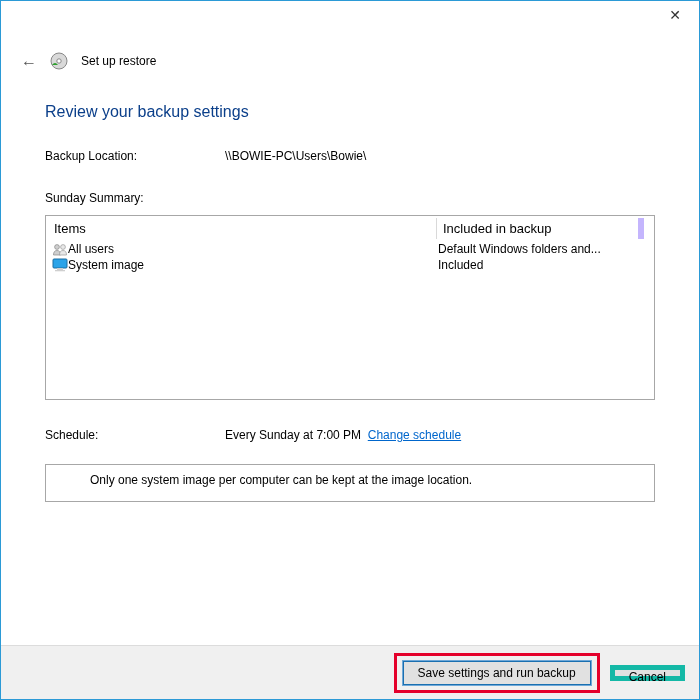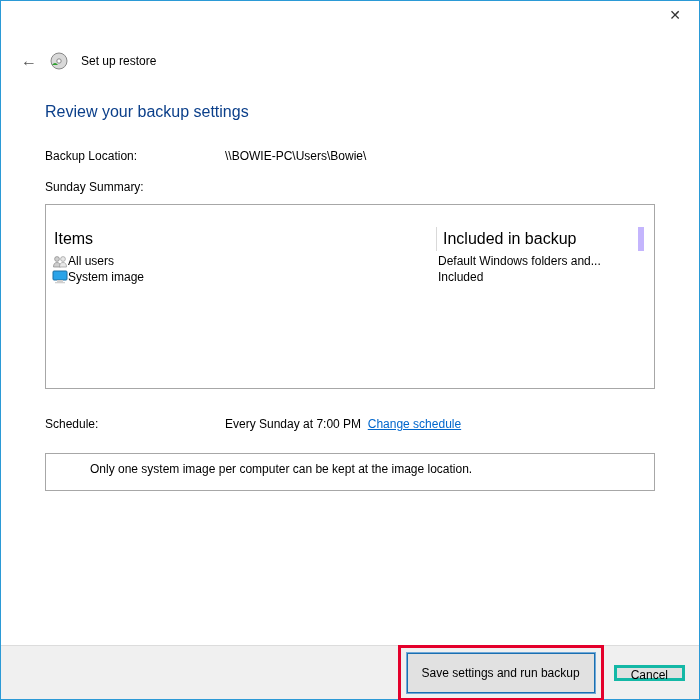--- a/index.html
+++ b/index.html
@@ -57,44 +57,43 @@
     box-sizing: border-box;
   }
   .page-heading {
     color: #0b3f8a;
     font-size: 16px;
     font-weight: 400;
     margin-bottom: 28px;
   }
   .kv-row {
     display: flex;
-    margin-bottom: 17px;
+    margin-bottom: 28px;
     font-size: 12px;
   }
   .kv-label {
     width: 180px;
     flex: 0 0 180px;
   }
   .kv-value { flex: 1; }
   .summary-label {
     margin-bottom: 10px;
     font-size: 12px;
   }
   .summary-table {
     border: 1px solid #a7a7a7;
     height: 185px;
     box-sizing: border-box;
     margin-bottom: 28px;
   }
   .summary-head {
     display: flex;
-    font-size: 16px;
+    font-size: 13px;
     padding: 2px 6px;
     position: relative;
-    margin-top: 20px;
   }
   .head-items   { flex: 0 0 380px; border-right: 1px solid #d9d9d9; padding:3px 2px; }
   .head-included{ flex: 1; padding:3px 6px; border-right: 6px solid #c4b5fd; margin-right:4px;}
   .summary-row {
     display: flex;
     align-items: center;
     font-size: 12px;
     padding: 1px 6px;
   }
   .row-item {
@@ -153,32 +152,32 @@
     border-top: 1px solid #dcdcdc;
     display: flex;
     align-items: center;
     justify-content: flex-end;
     gap: 10px;
     padding: 0 14px;
     box-sizing: border-box;
   }
   .btn {
     background: #e1e1e1;
-    border: 3px solid #14b8a6;
+    border: 5px solid #14b8a6;
     font-family: inherit;
     font-size: 12px;
     height: 16px;
     padding: 0 14px;
     cursor: default;
   }
   .btn.primary {
     border: 1px solid #1a6fb0;
     outline: 1px solid #6fa8d8;
     padding: 0 14px;
-    height: 40px;
+    height: 24px;
   }
   .highlight-red {
     border: 3px solid #e4002b;
     padding: 5px 6px;
     display: inline-flex;
   }
 </style>
 </head>
 <body>
 

